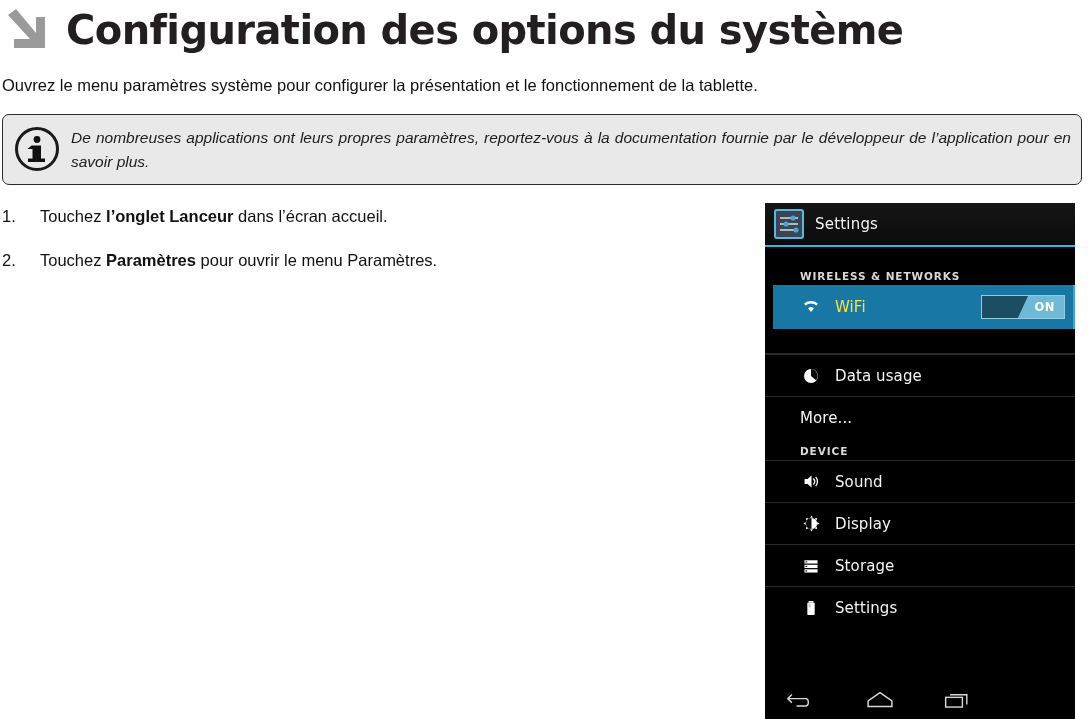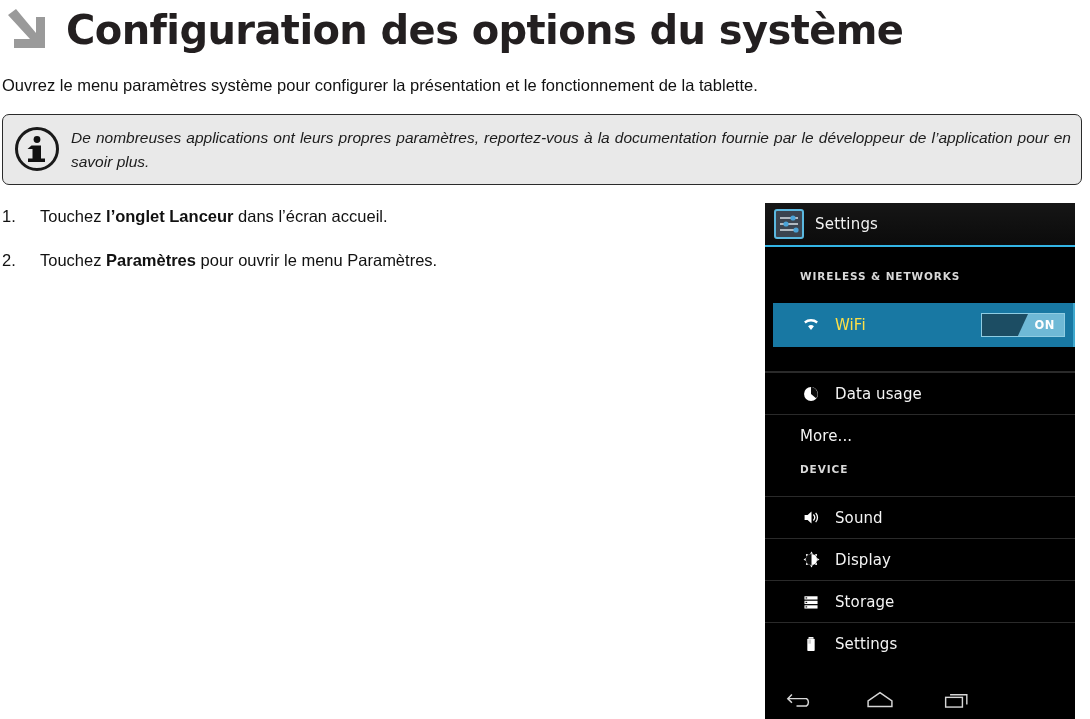--- a/index.html
+++ b/index.html
@@ -149,21 +149,21 @@
     position: relative;
     height: 430px;
     padding-top: 16px;
     box-sizing: border-box;
   }
   .section-header {
     color: #d9d9d9;
     font-size: 10.5px;
     font-weight: bold;
     letter-spacing: 0.9px;
-    padding: 7px 0 21px 35px;
+    padding: 7px 0 3px 35px;
   }
   .row {
     display: flex;
     align-items: center;
     height: 42px;
     padding-left: 35px;
     padding-right: 8px;
     border-top: 1px solid #2a2a2a;
     box-sizing: border-box;
     position: relative;

